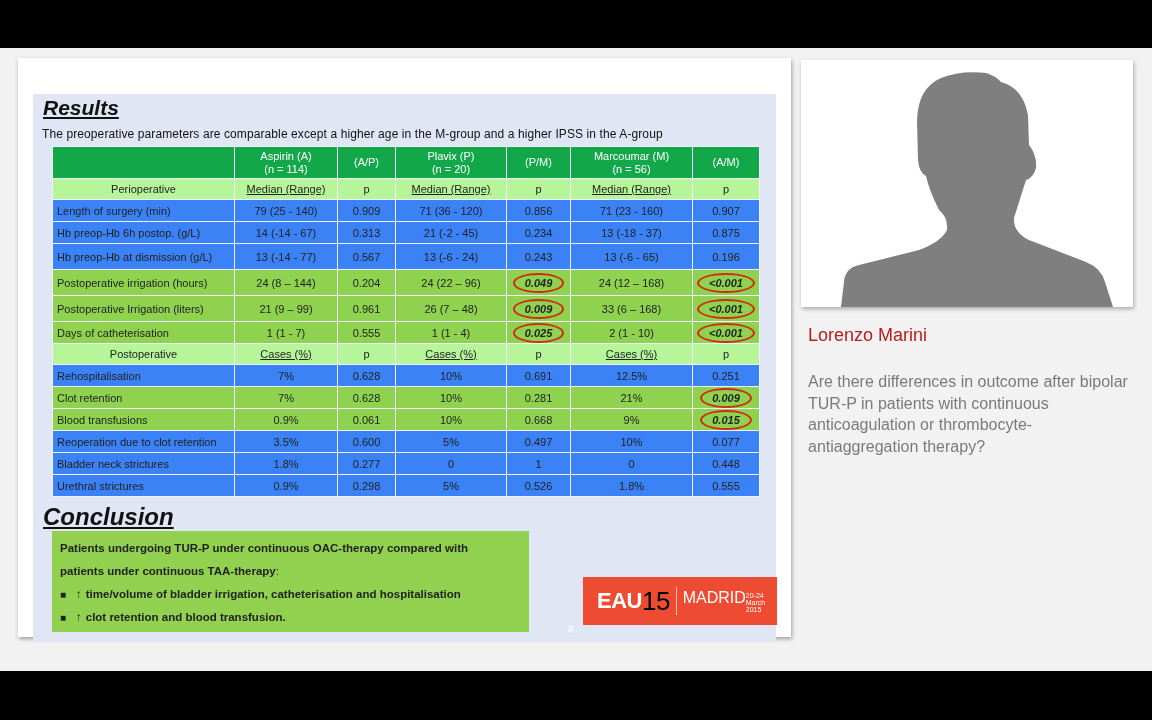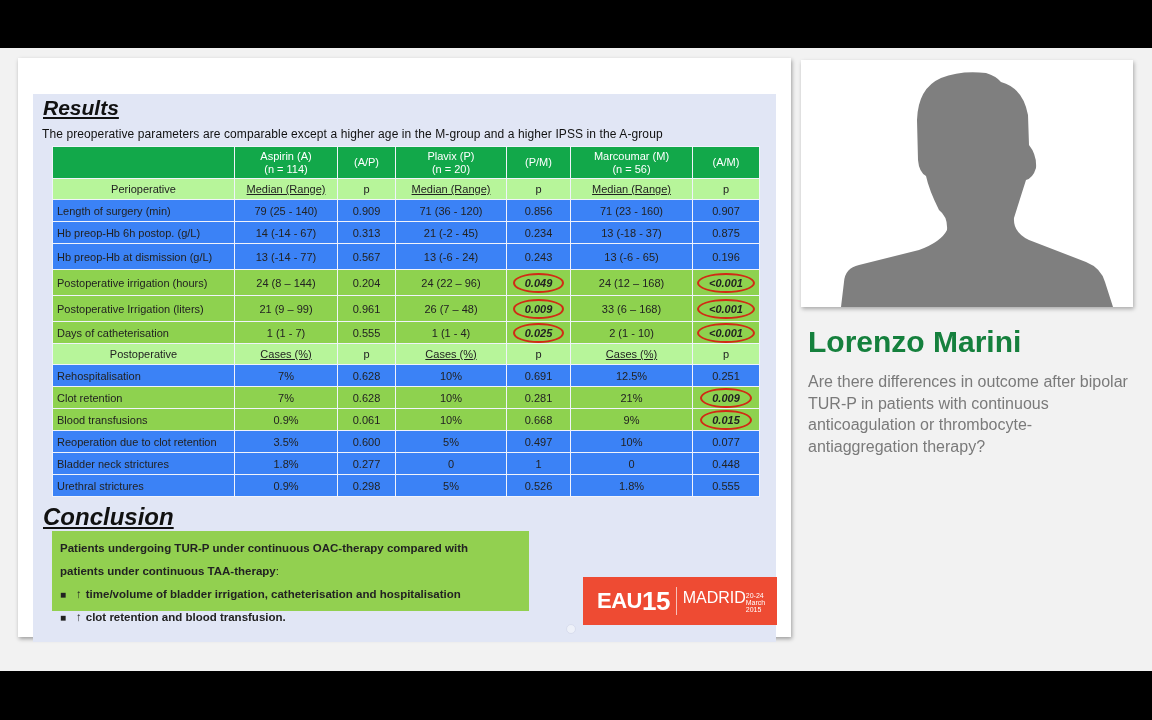--- a/index.html
+++ b/index.html
@@ -25,43 +25,43 @@
   .row-gray.tall td { height: 26px; }
   .row-green td { background: #8ed24f; height: 22px; }
   .row-green.tall td { height: 26px; }
   td.label { text-align: left !important; padding-left: 4px !important; }
   .sig { position: relative; display: inline-block; font-weight: bold; font-style: italic; padding: 1px 8px; }
   .sig::after { content: ""; position: absolute; left: -4px; top: -3px; right: -4px; bottom: -3px;
     border: 2px solid #d12b14; border-radius: 50%; }
 
   .conclusion-title { position: absolute; left: 10px; top: 409px; font-size: 24px; font-weight: bold; font-style: italic;
     text-decoration: underline; color: #111; }
-  .conclusion-box { position: absolute; left: 19px; top: 437px; width: 477px; height: 80px; background: #92d050;
+  .conclusion-box { position: absolute; left: 19px; top: 437px; width: 477px; height: 101px; background: #92d050;
     padding: 6px 0 0 8px; font-size: 11.5px; font-weight: bold; color: #222; }
   .conclusion-box p { line-height: 23px; }
   .conclusion-box .colon { font-weight: normal; }
   .conclusion-box ul { list-style: none; }
   .conclusion-box li { line-height: 23px; position: relative; padding-left: 16px; }
   .conclusion-box li .dot { position: absolute; left: 0; top: 0; font-size: 10px; }
   .conclusion-box li .arrow { font-weight: normal; margin-right: 4px; }
 
   .eau-logo { position: absolute; left: 550px; top: 483px; width: 194px; height: 48px; background: #ee4b33;
     display: flex; align-items: center; padding-left: 14px; color: #fff; }
   .eau-logo .eau { font-size: 22px; font-weight: bold; letter-spacing: -0.5px; }
-  .eau-logo .yr { font-size: 26px; font-weight: bold; color: #ffffff; letter-spacing: -0.5px; }
+  .eau-logo .yr { font-size: 26px; font-weight: normal; color: #000000; letter-spacing: -0.5px; }
   .eau-logo .sep { width: 1px; height: 28px; background: #f7c1ba; margin: 0 6px; }
   .eau-logo .city { display: flex; line-height: 1; }
   .eau-logo .city .c1 { font-size: 16px; }
   .eau-logo .city .c2 { font-size: 7px; margin-top: 2px; }
   .small-dot { position: absolute; left: 533px; top: 530px; width: 10px; height: 10px; border-radius: 50%;
     background: #eef1f9; border: 1px solid #d8ddee; }
 
   .speaker-photo { position: absolute; left: 801px; top: 12px; width: 332px; height: 247px; background: #fff;
     box-shadow: 1px 2px 4px rgba(0,0,0,0.3); overflow: hidden; }
-  .speaker-name { position: absolute; left: 808px; top: 277px; font-size: 30px; font-weight: bold; color: #15803d; }
+  .speaker-name { position: absolute; left: 808px; top: 277px; font-size: 18px; font-weight: normal; color: #b91c1c; }
   .speaker-topic { position: absolute; left: 808px; top: 323px; width: 330px; font-size: 16px; line-height: 21.5px;
     color: #7a7a7a; }
 </style>
 </head>
 <body>
 
 <div class="stage">
 
   <div class="slide-frame">
     <div class="slide">

